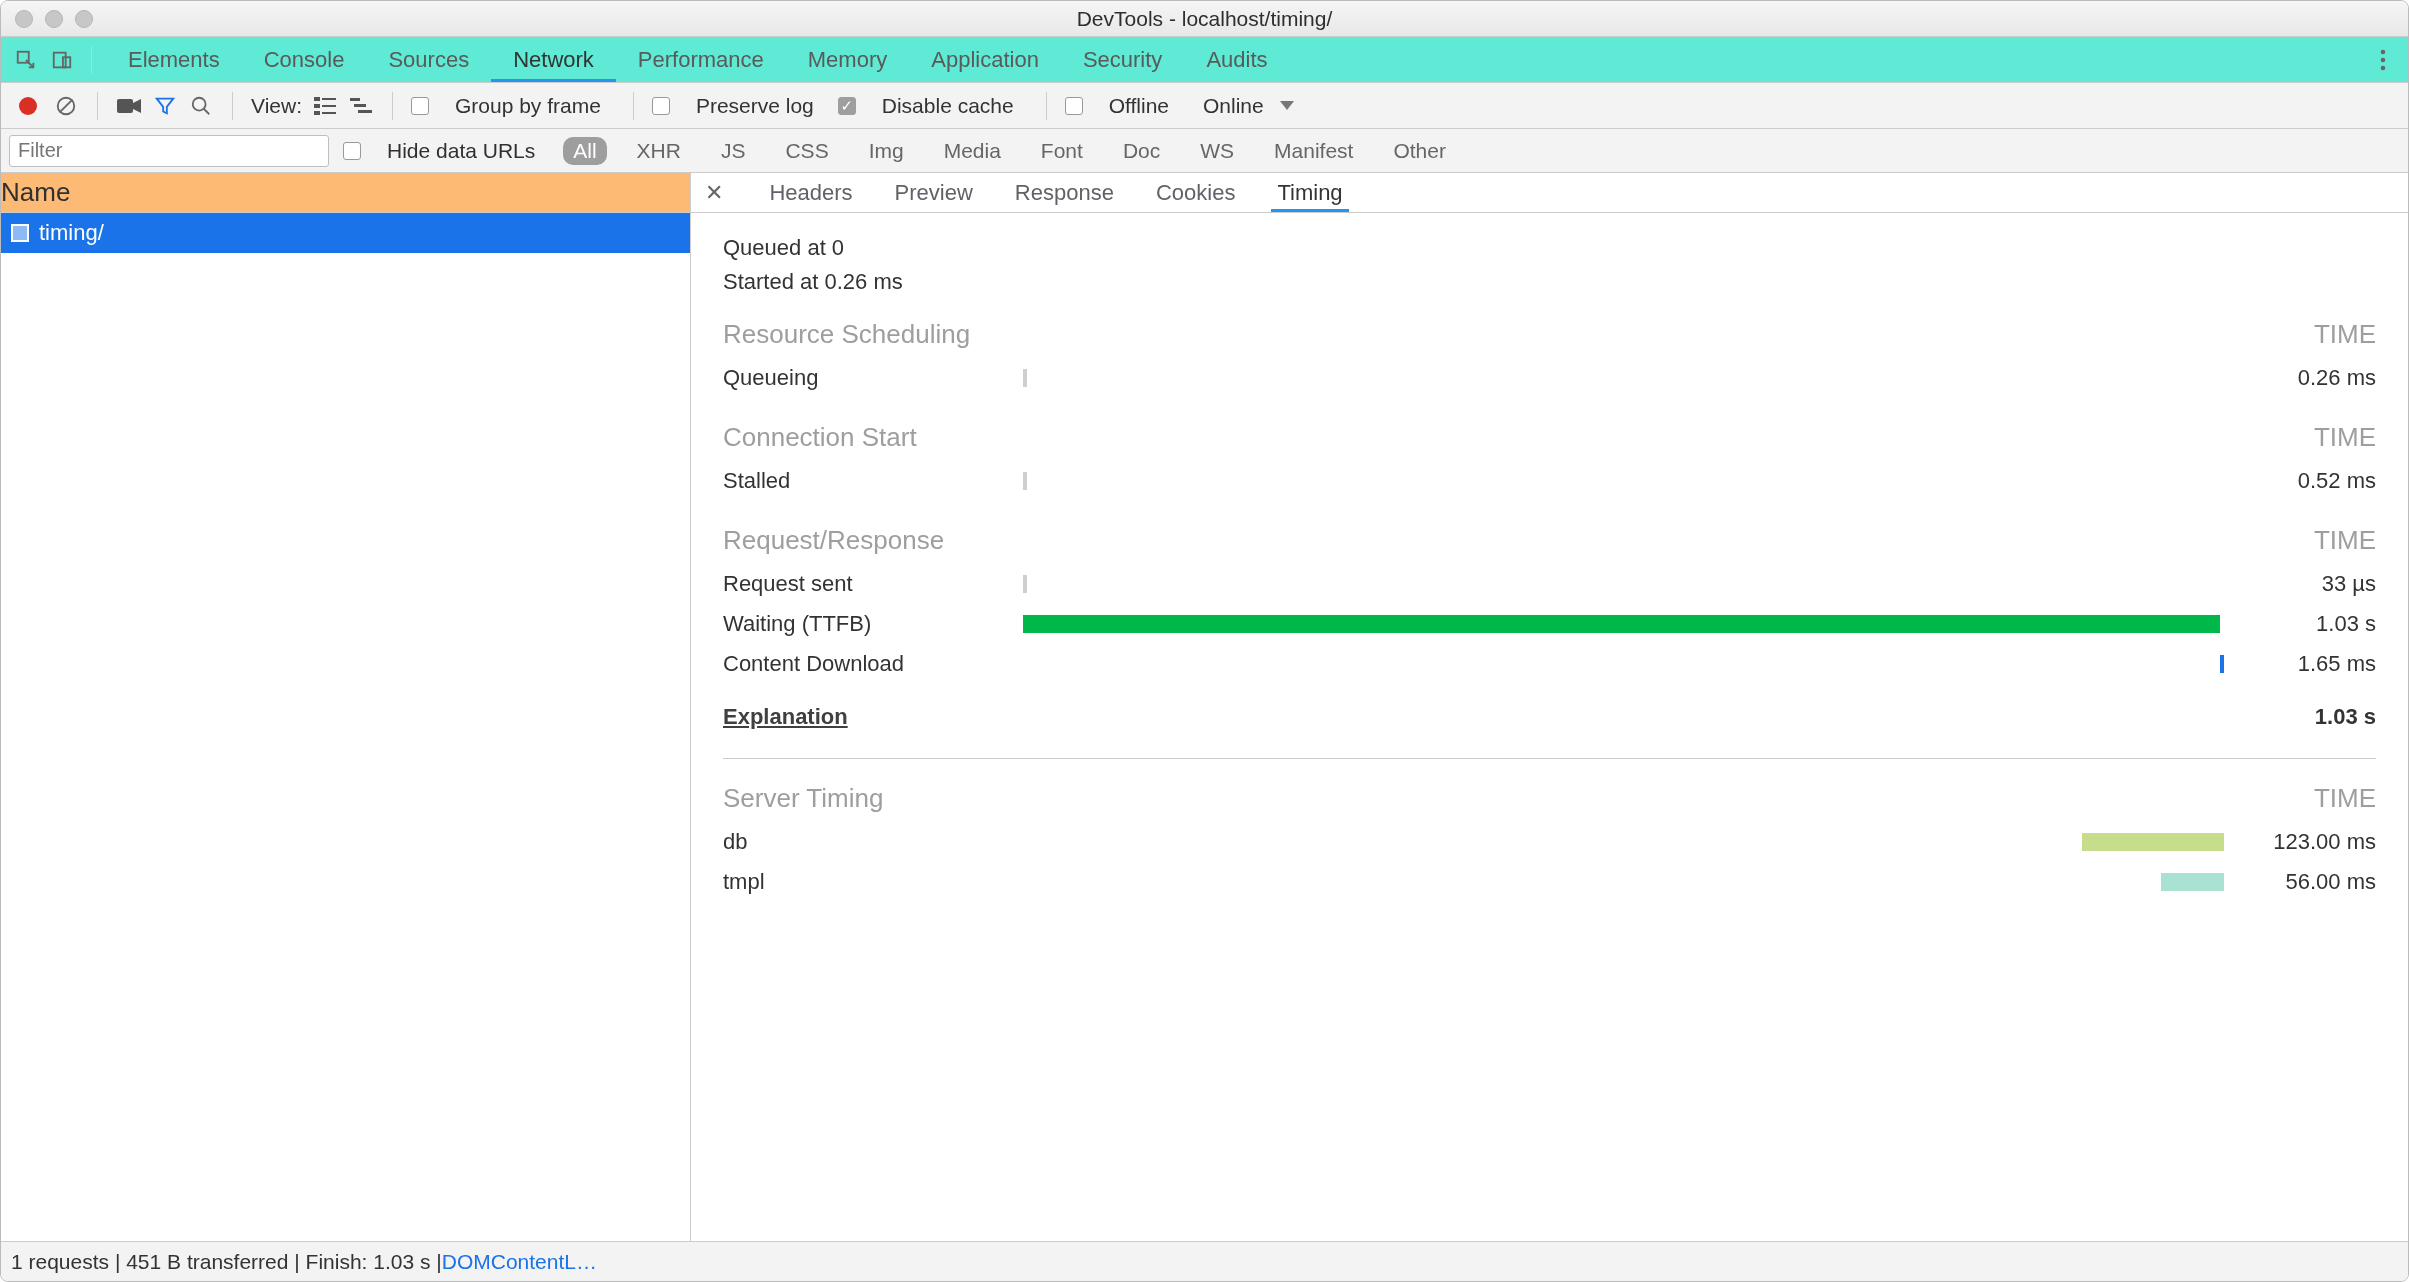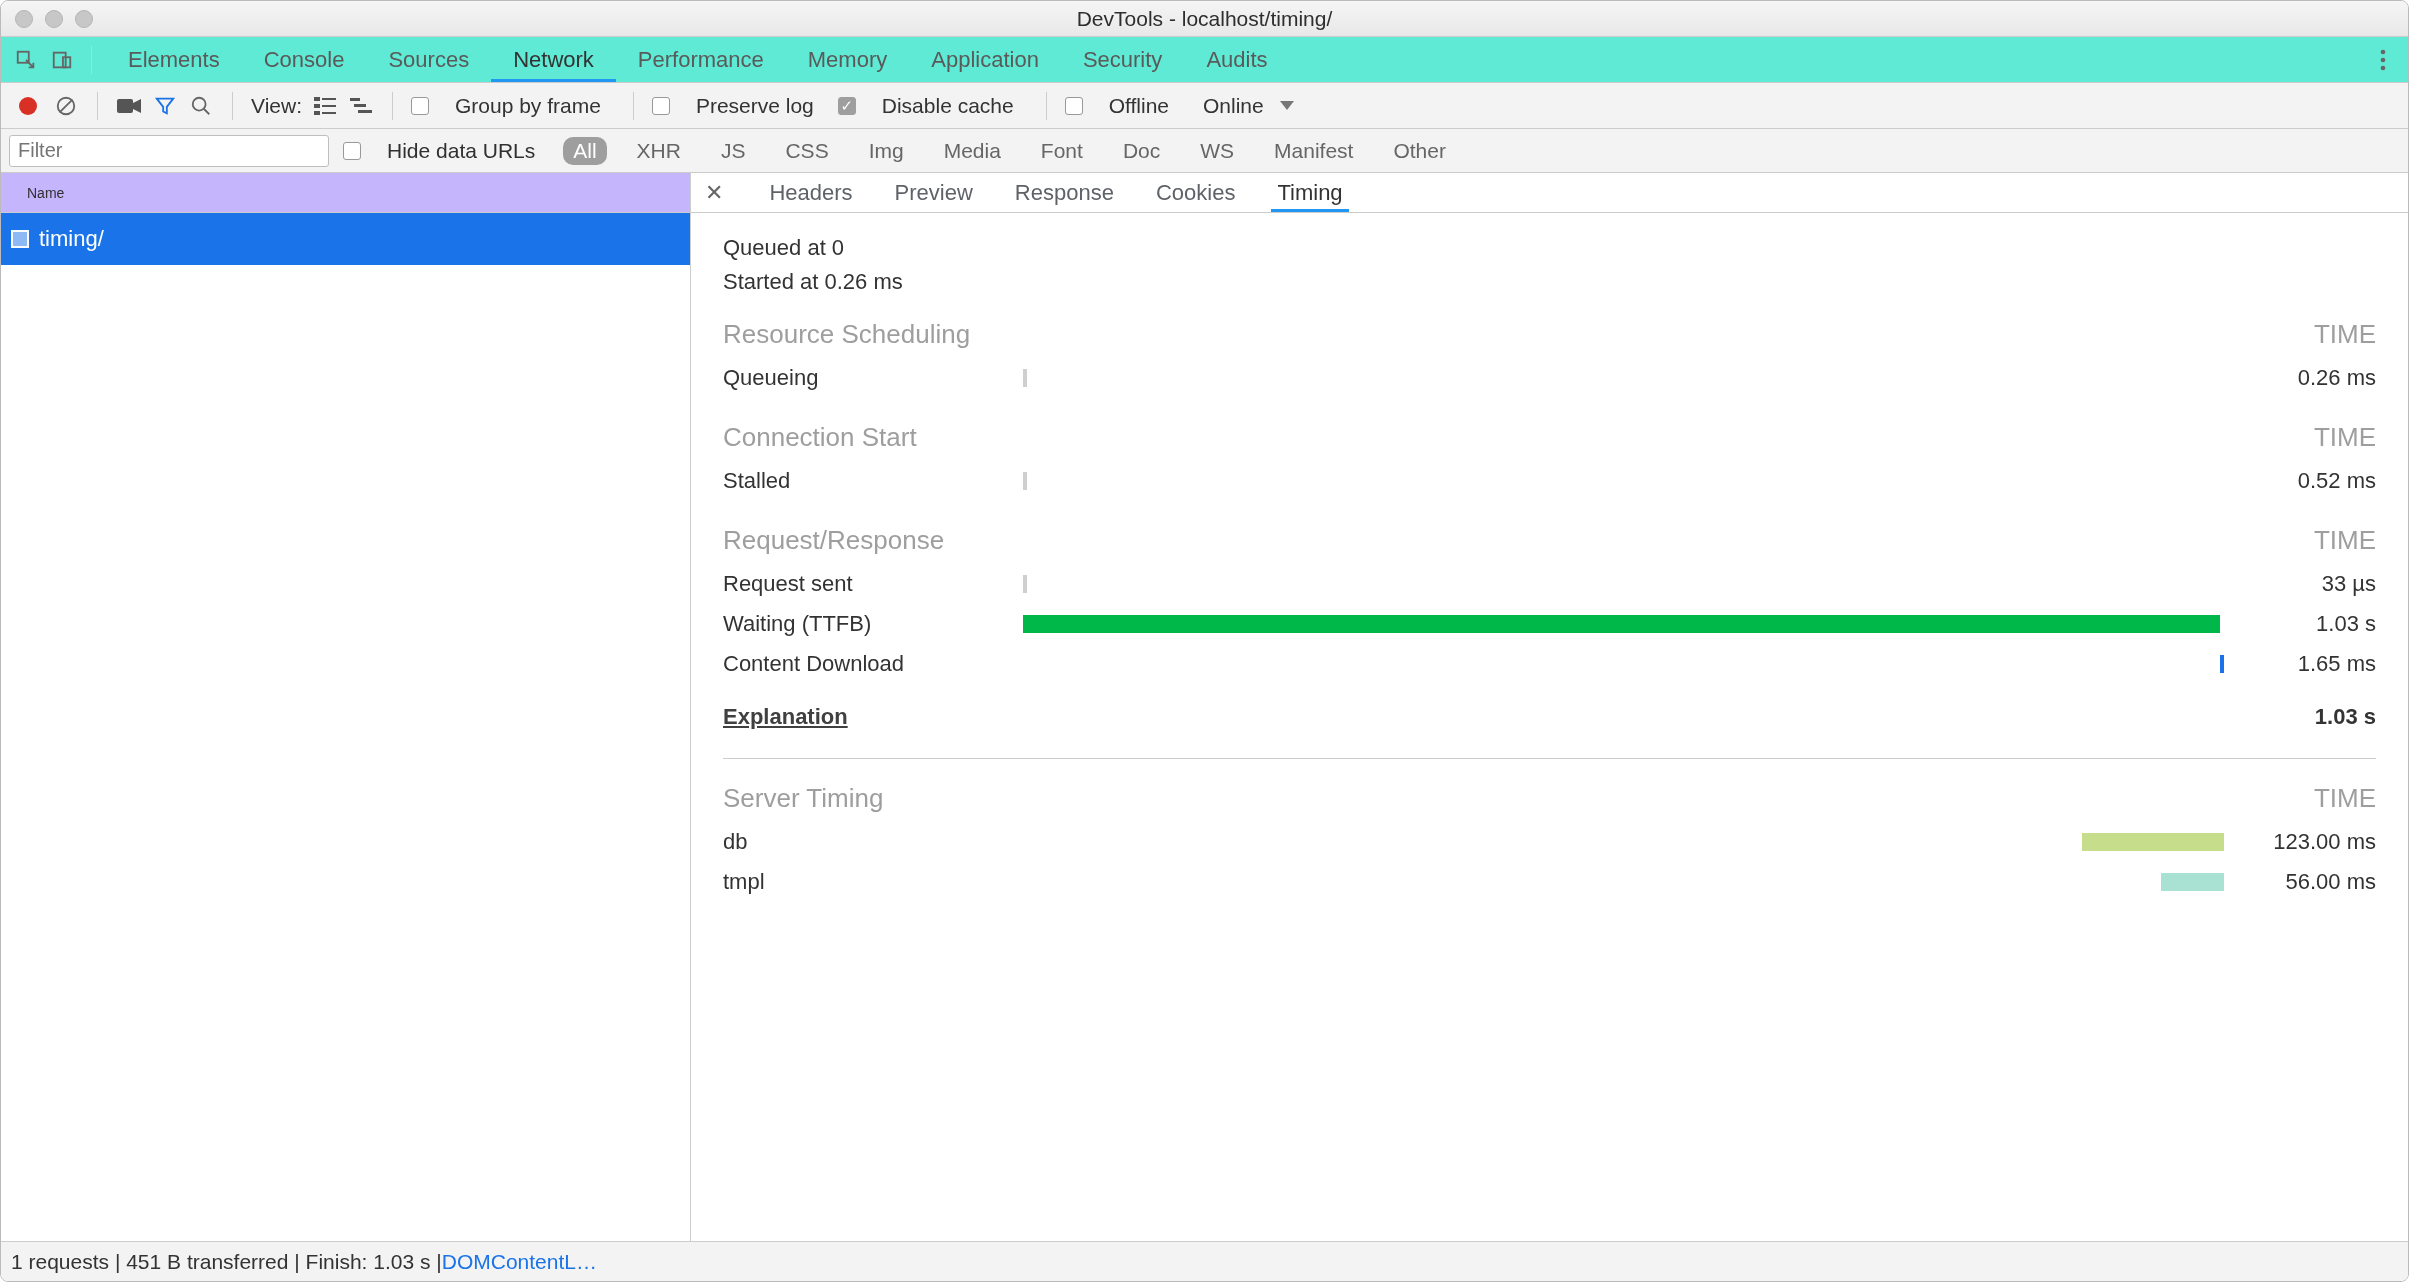--- a/index.html
+++ b/index.html
@@ -81,22 +81,22 @@
     padding:0 8px;
     font-size:20px;
     color:#888;
     border-radius:3px;
   }
   .type-chip{ padding:2px 10px; border-radius:10px; font-size:21px; color:#666; }
   .type-chip.all{ background:#9e9e9e; color:#fff; }
   
   .main { display:flex; height: calc(100% - 36px - 46px - 46px - 44px - 40px); }
   .left-pane { width:690px; border-right:1px solid #ccc; display:flex; flex-direction:column; }
-  .col-header{ height:40px; border-bottom:1px solid #ccc; background:#c4b5fd; display:flex; align-items:center; padding:0 26px; font-size:14px;}
-  .req-row{ height:52px; display:flex; align-items:center; padding:0 10px; gap:10px; font-size:22px;}
+  .col-header{ height:40px; border-bottom:1px solid #ccc; background:#fdba74; display:flex; align-items:center; padding:0 0; font-size:26px;}
+  .req-row{ height:40px; display:flex; align-items:center; padding:0 10px; gap:10px; font-size:22px;}
   .req-row.selected{ background:#1a73e8; color:#fff; }
   .req-icon{ width:18px;height:18px;border:2px solid rgba(255,255,255,0.95);background:rgba(255,255,255,0.5); }
   .right-pane{ flex:1; display:flex; flex-direction:column; }
   .detail-tabs{ height:40px; border-bottom:1px solid #ccc; display:flex; align-items:center; padding:0 14px; gap:30px; font-size:22px; color:#5f6368;}
   .detail-tabs .dt{ padding:0 6px; height:100%; display:flex; align-items:center;}
   .detail-tabs .dt.active{ color:#333; border-bottom:3px solid #2196F3; padding-top:3px;}
   .close-x{ font-size:22px; color:#666; padding-right:10px;}
   .timing-body{ padding: 22px 32px; font-size:22px; color:#333; overflow:auto; flex:1;}
   .t-line{ margin-bottom:8px;}
   .section{ margin-top:24px;}

